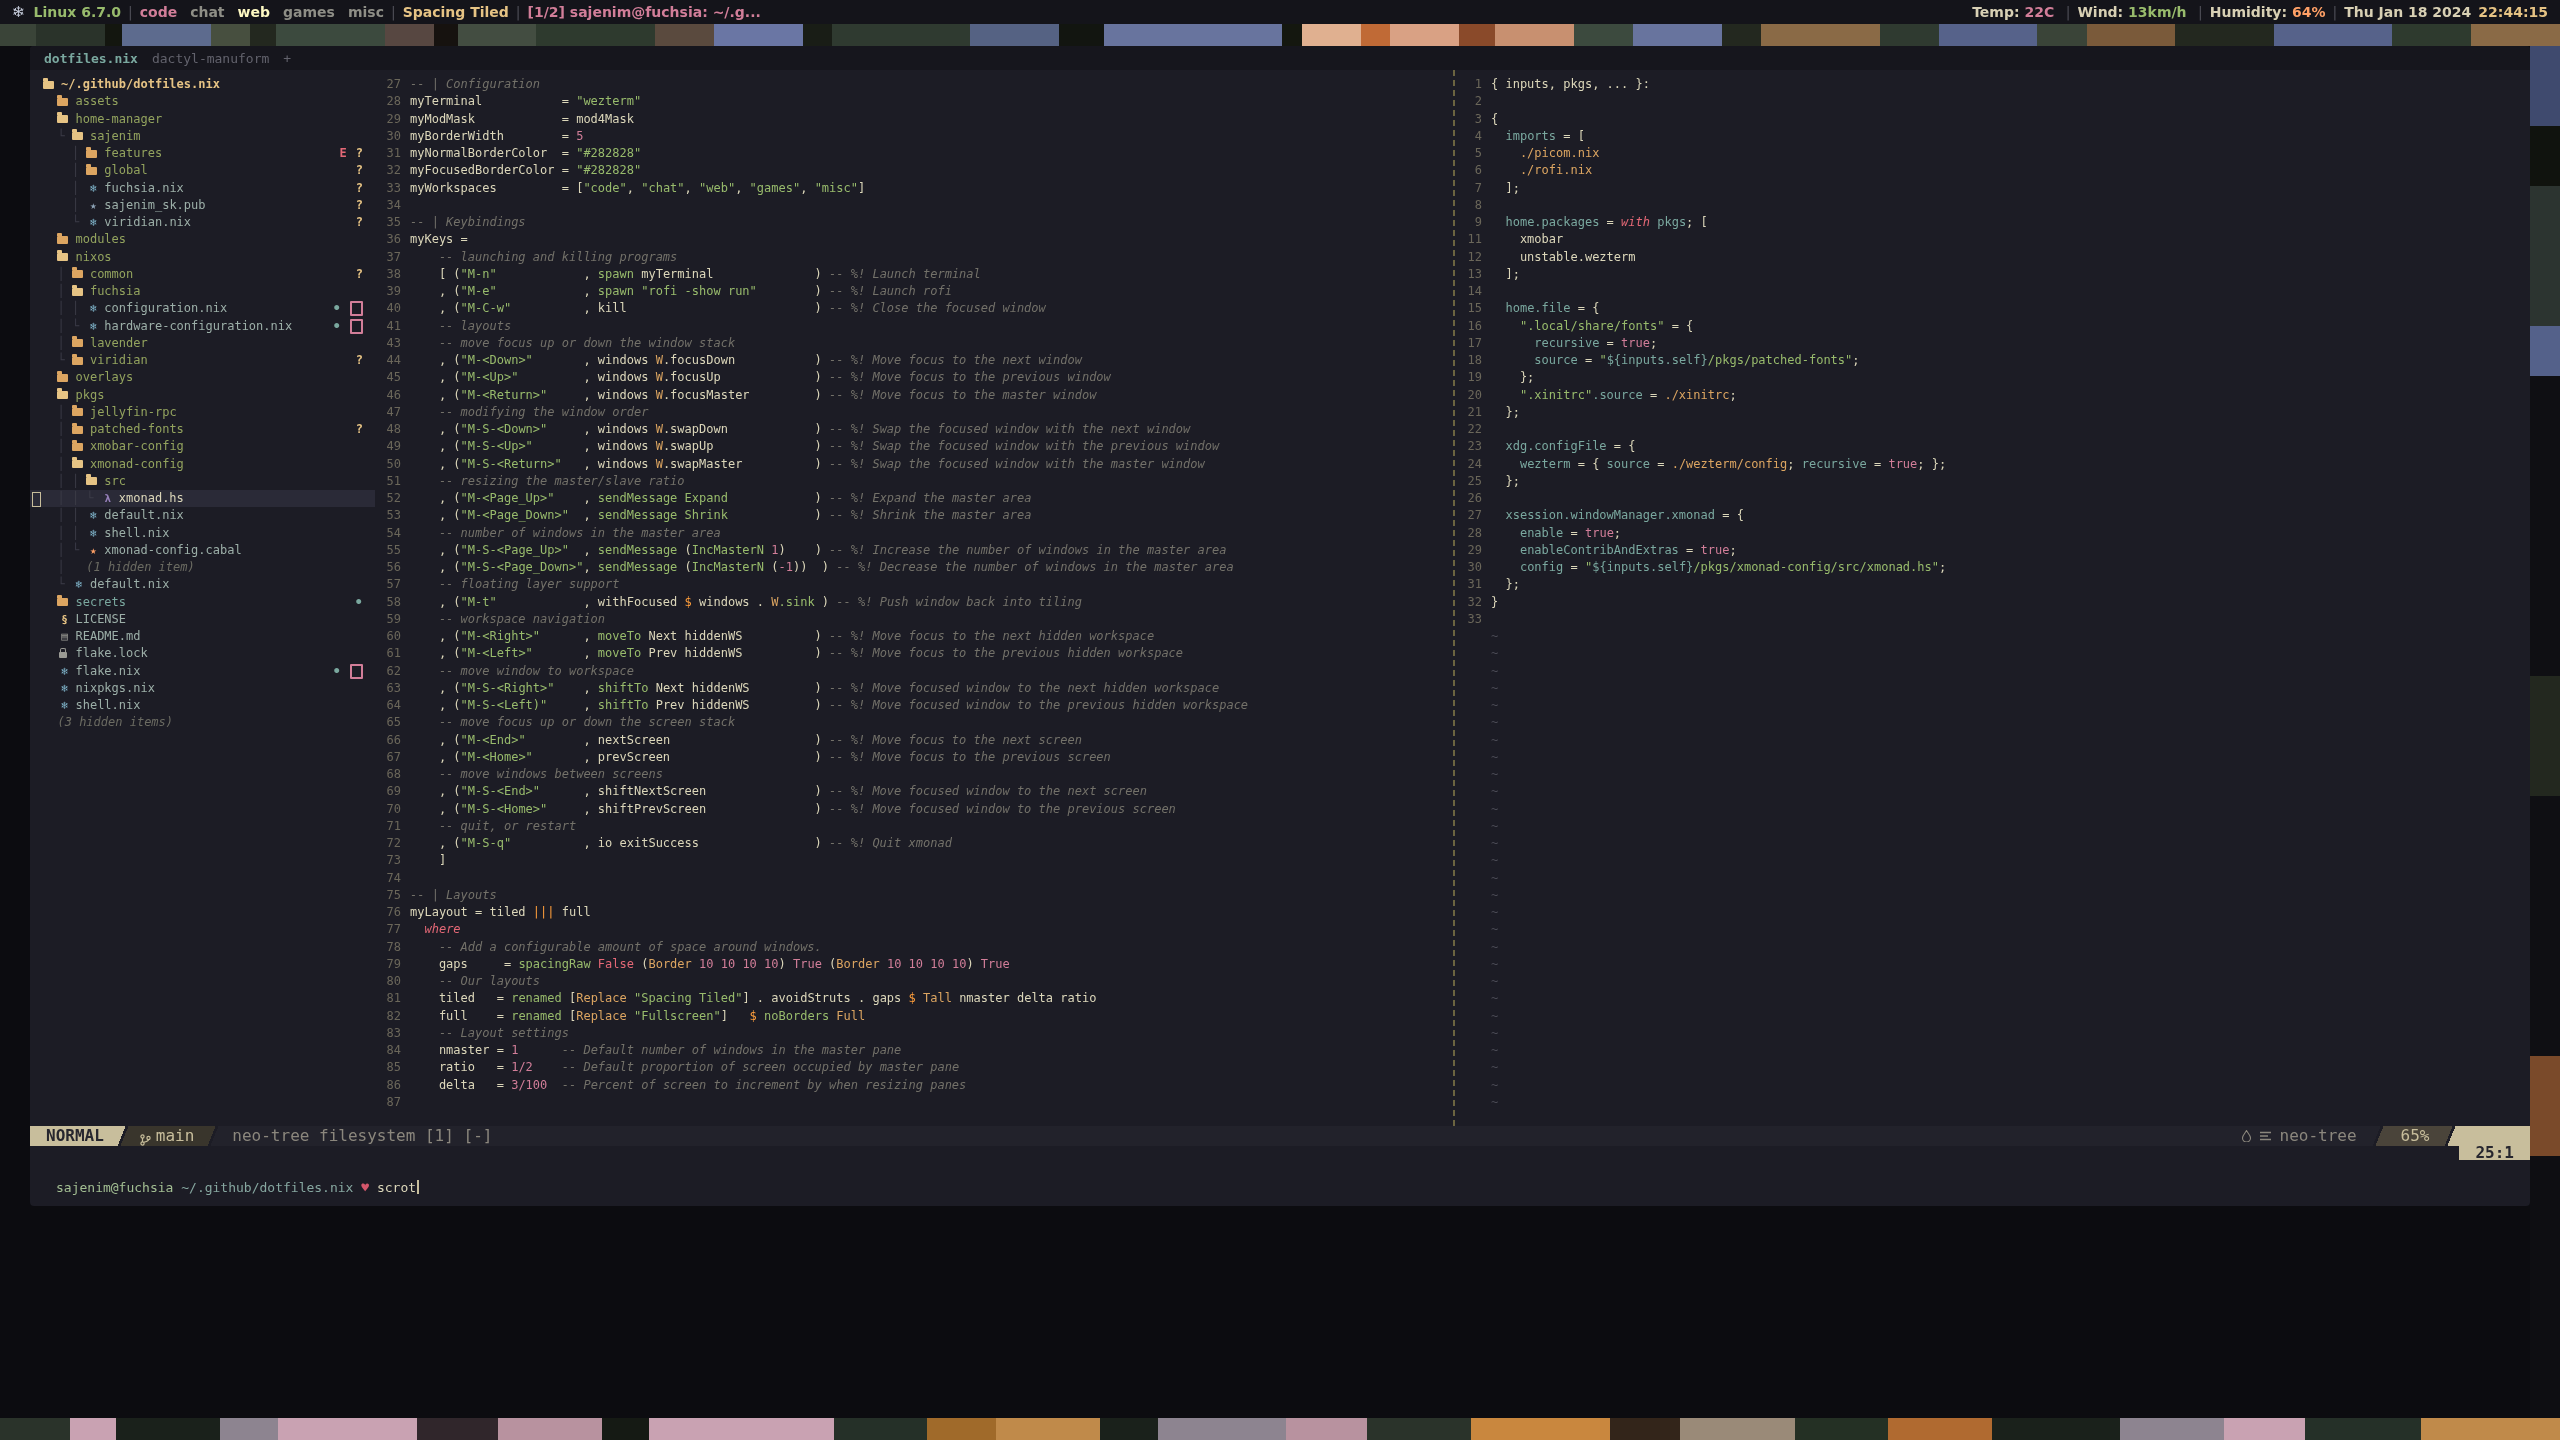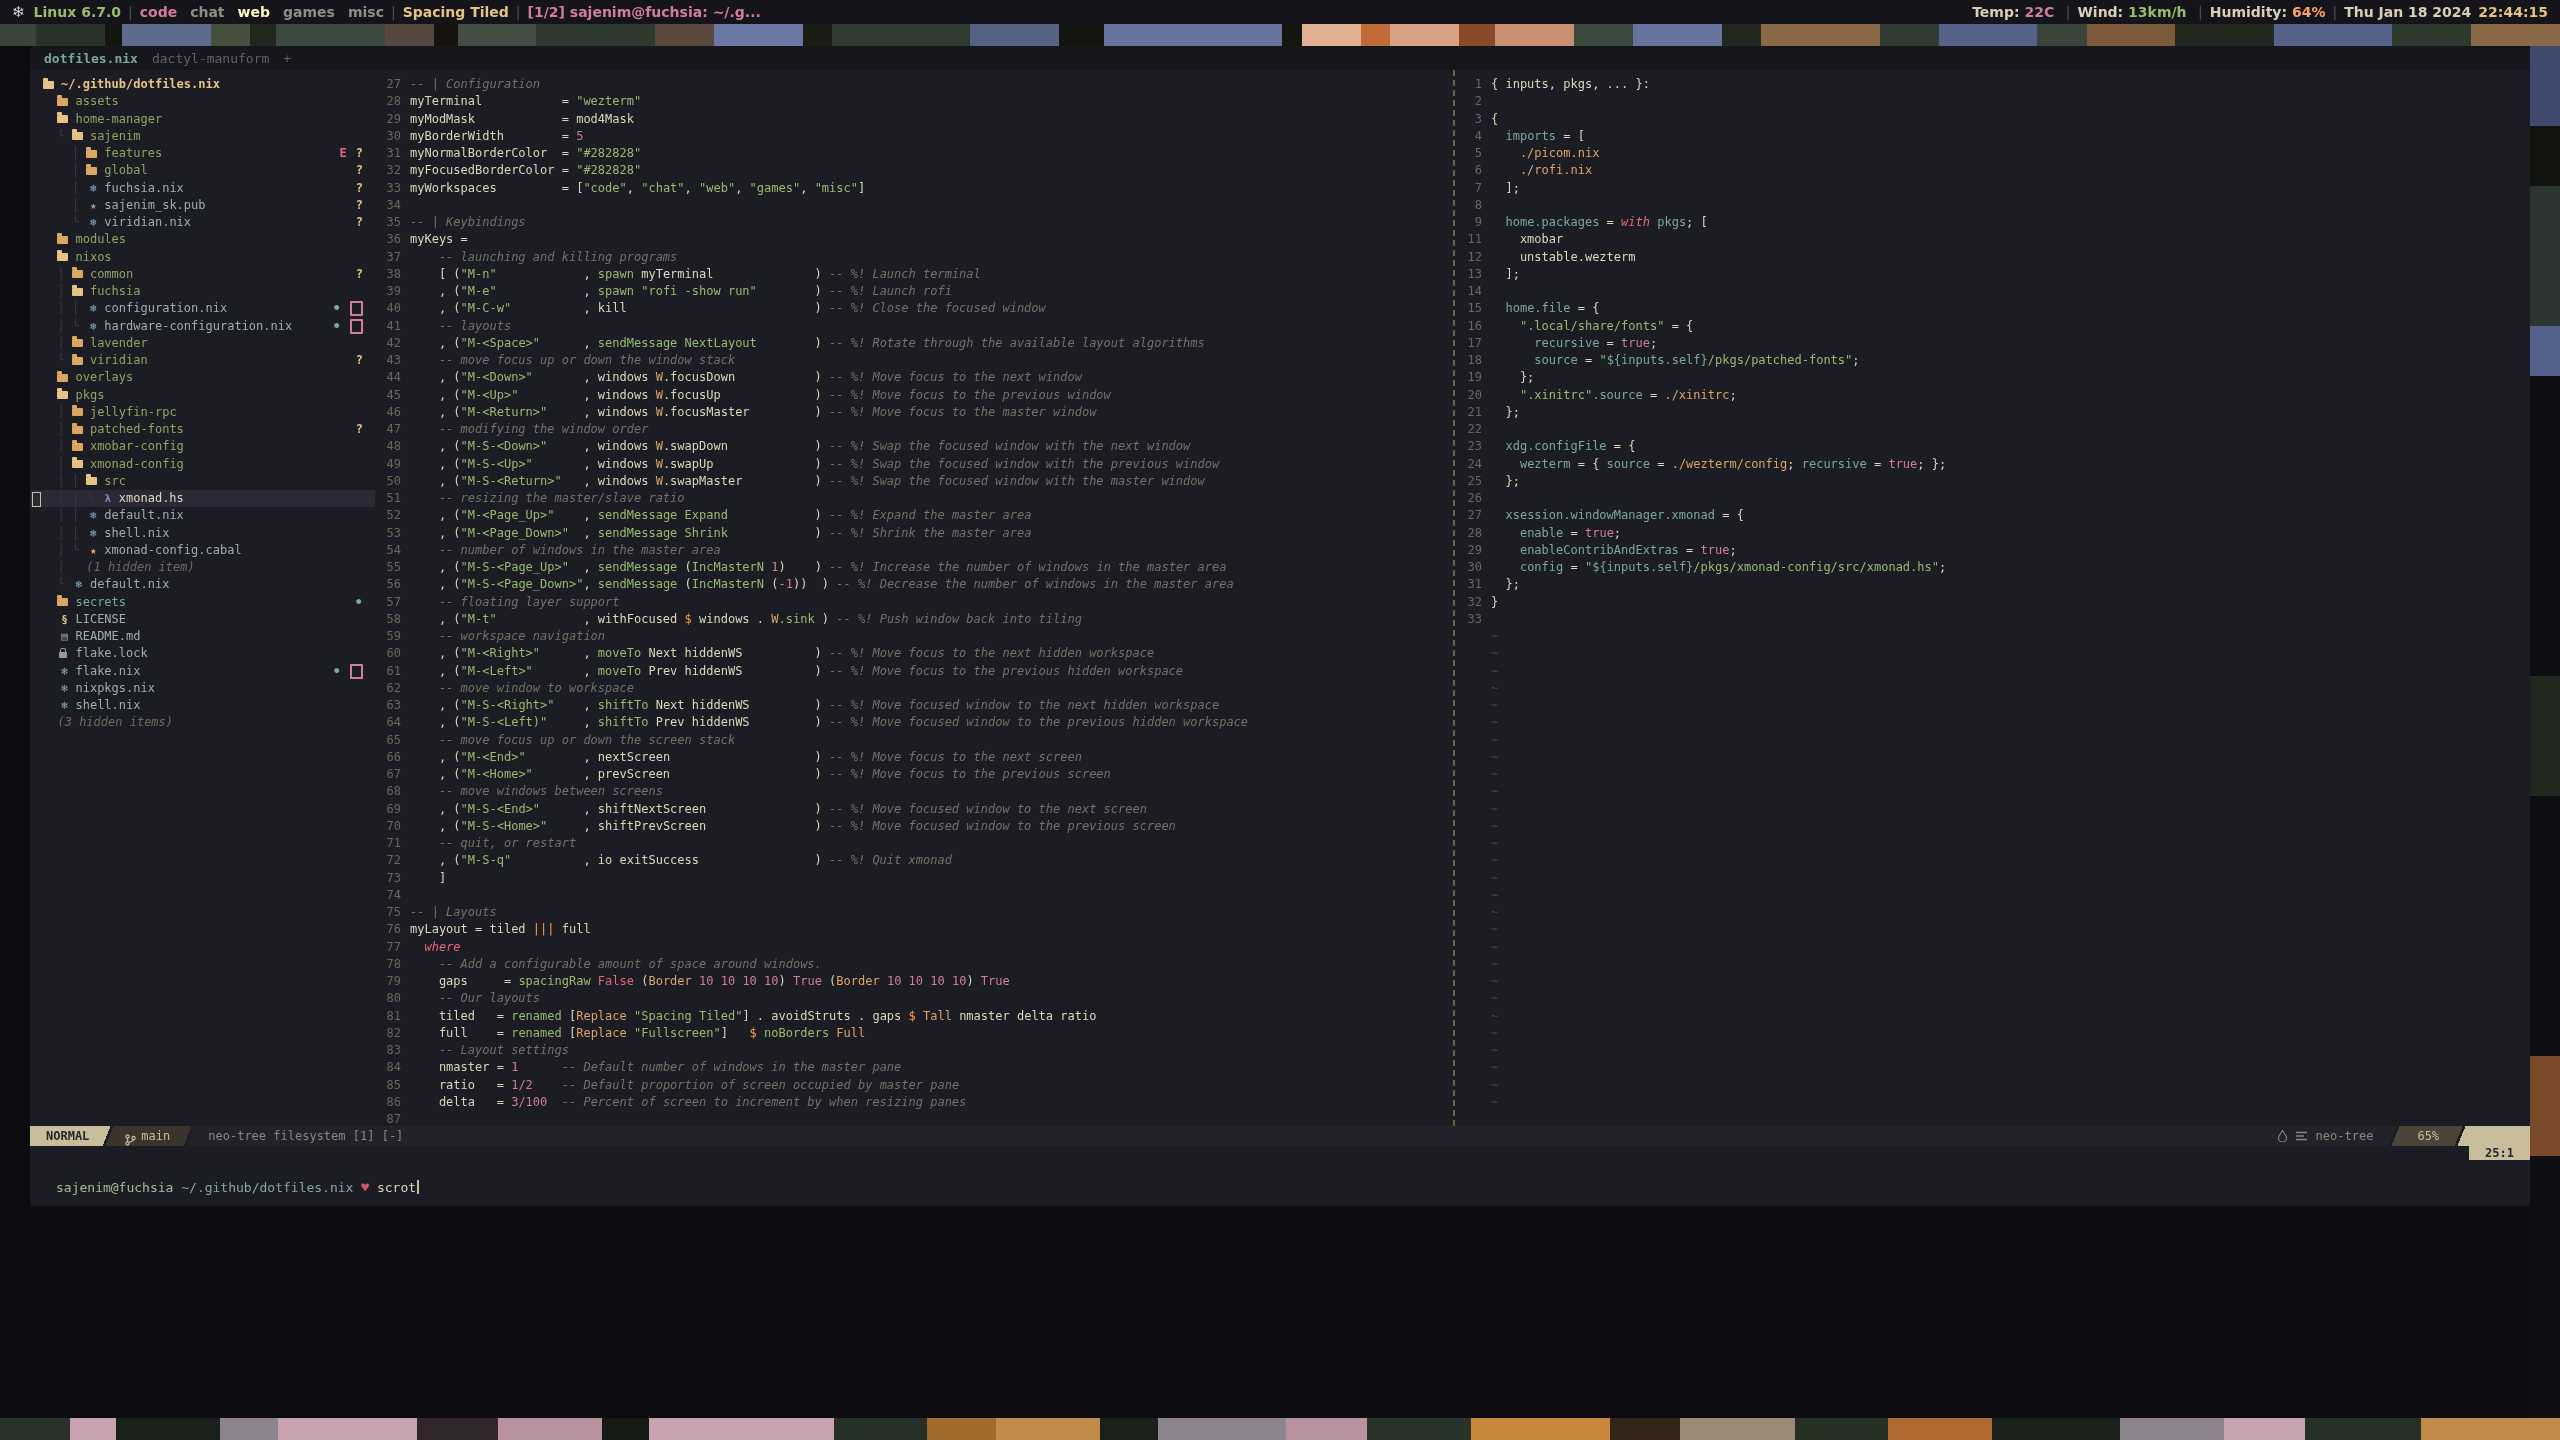--- a/index.html
+++ b/index.html
@@ -92,21 +92,21 @@
   .gi-starb{color:#8fa5b8}.gi-staro{color:#FFA066}
   .gi-lic{color:#E6C384;font-weight:700}.gi-md{color:#9a9a94}
   .ic-lock{width:8px;height:6px;background:#9a9a94;border-radius:1px;position:relative;
            margin:3px 8px 0 2px;}
   .ic-lock::before{content:"";position:absolute;top:-4px;left:1px;width:4px;height:4px;
            border:1px solid #9a9a94;border-bottom:none;border-radius:2px 2px 0 0;}
 
   
   #statusline{position:absolute;top:1080px;left:0;width:2500px;height:20px;
               background:#22222b;display:flex;align-items:stretch;
-              font-size:12px;line-height:20px;}
+              font-size:16px;line-height:20px;}
   .sl-mode{background:#c8be9c;color:#26262e;font-weight:700;padding:0 12px 0 16px;}
   .sl-branch{background:#39352c;color:#c8be9c;padding:0 12px 0 8px;display:flex;align-items:flex-end;gap:5px;}
   .sl-file{color:#8b877d;padding:0 10px;}
   .sl-right{margin-left:auto;display:flex;align-items:stretch;}
   .sl-ft{color:#8b877d;display:flex;align-items:center;gap:9px;padding-right:14px;text-align:center;}
   .sl-pct{background:#4a443a;color:#c8be9c;padding:0 14px;}
   .sl-loc{background:#c8be9c;color:#26262e;font-weight:700;padding:17px 16px;}
   .slash{width:16px;flex:none;}
 
   
@@ -277,21 +277,20 @@
           <div class="row"><span class="gut">32</span><span class="code"><span class="tk-d">myFocusedBorderColor = </span><span class="tk-s">"#282828"</span></span></div>
           <div class="row"><span class="gut">33</span><span class="code"><span class="tk-d">myWorkspaces         = [</span><span class="tk-s">"code"</span><span class="tk-d">, </span><span class="tk-s">"chat"</span><span class="tk-d">, </span><span class="tk-s">"web"</span><span class="tk-d">, </span><span class="tk-s">"games"</span><span class="tk-d">, </span><span class="tk-s">"misc"</span><span class="tk-d">]</span></span></div>
           <div class="row"><span class="gut">34</span><span class="code"></span></div>
           <div class="row"><span class="gut">35</span><span class="code"><span class="tk-c">-- | Keybindings</span></span></div>
           <div class="row"><span class="gut">36</span><span class="code"><span class="tk-d">myKeys =</span></span></div>
           <div class="row"><span class="gut">37</span><span class="code"><span class="tk-c">    -- launching and killing programs</span></span></div>
           <div class="row"><span class="gut">38</span><span class="code"><span class="tk-d">    [ (</span><span class="tk-s">"M-n"</span><span class="tk-d">            , </span><span class="tk-fn">spawn</span><span class="tk-d"> myTerminal              ) </span><span class="tk-c">-- %! Launch terminal</span></span></div>
           <div class="row"><span class="gut">39</span><span class="code"><span class="tk-d">    , (</span><span class="tk-s">"M-e"</span><span class="tk-d">            , </span><span class="tk-fn">spawn</span><span class="tk-d"> </span><span class="tk-s">"rofi -show run"</span><span class="tk-d">        ) </span><span class="tk-c">-- %! Launch rofi</span></span></div>
           <div class="row"><span class="gut">40</span><span class="code"><span class="tk-d">    , (</span><span class="tk-s">"M-C-w"</span><span class="tk-d">          , kill                          ) </span><span class="tk-c">-- %! Close the focused window</span></span></div>
           <div class="row"><span class="gut">41</span><span class="code"><span class="tk-c">    -- layouts</span></span></div>
-          <div class="row"><span class="gut">42</span><span class="code"><span class="tk-d">    , (</span><span class="tk-s">"M-&lt;Space&gt;"</span><span class="tk-d">      , </span><span class="tk-fn">sendMessage NextLayout</span><span class="tk-d">        ) </span><span class="tk-c">-- %! Rotate through the available layout algorithms</span></span></div>
           <div class="row"><span class="gut">43</span><span class="code"><span class="tk-c">    -- move focus up or down the window stack</span></span></div>
           <div class="row"><span class="gut">44</span><span class="code"><span class="tk-d">    , (</span><span class="tk-s">"M-&lt;Down&gt;"</span><span class="tk-d">       , windows </span><span class="tk-ty">W</span><span class="tk-d">.focusDown           ) </span><span class="tk-c">-- %! Move focus to the next window</span></span></div>
           <div class="row"><span class="gut">45</span><span class="code"><span class="tk-d">    , (</span><span class="tk-s">"M-&lt;Up&gt;"</span><span class="tk-d">         , windows </span><span class="tk-ty">W</span><span class="tk-d">.focusUp             ) </span><span class="tk-c">-- %! Move focus to the previous window</span></span></div>
           <div class="row"><span class="gut">46</span><span class="code"><span class="tk-d">    , (</span><span class="tk-s">"M-&lt;Return&gt;"</span><span class="tk-d">     , windows </span><span class="tk-ty">W</span><span class="tk-d">.focusMaster         ) </span><span class="tk-c">-- %! Move focus to the master window</span></span></div>
           <div class="row"><span class="gut">47</span><span class="code"><span class="tk-c">    -- modifying the window order</span></span></div>
           <div class="row"><span class="gut">48</span><span class="code"><span class="tk-d">    , (</span><span class="tk-s">"M-S-&lt;Down&gt;"</span><span class="tk-d">     , windows </span><span class="tk-ty">W</span><span class="tk-d">.swapDown            ) </span><span class="tk-c">-- %! Swap the focused window with the next window</span></span></div>
           <div class="row"><span class="gut">49</span><span class="code"><span class="tk-d">    , (</span><span class="tk-s">"M-S-&lt;Up&gt;"</span><span class="tk-d">       , windows </span><span class="tk-ty">W</span><span class="tk-d">.swapUp              ) </span><span class="tk-c">-- %! Swap the focused window with the previous window</span></span></div>
           <div class="row"><span class="gut">50</span><span class="code"><span class="tk-d">    , (</span><span class="tk-s">"M-S-&lt;Return&gt;"</span><span class="tk-d">   , windows </span><span class="tk-ty">W</span><span class="tk-d">.swapMaster          ) </span><span class="tk-c">-- %! Swap the focused window with the master window</span></span></div>
           <div class="row"><span class="gut">51</span><span class="code"><span class="tk-c">    -- resizing the master/slave ratio</span></span></div>
           <div class="row"><span class="gut">52</span><span class="code"><span class="tk-d">    , (</span><span class="tk-s">"M-&lt;Page_Up&gt;"</span><span class="tk-d">    , </span><span class="tk-fn">sendMessage Expand</span><span class="tk-d">            ) </span><span class="tk-c">-- %! Expand the master area</span></span></div>

